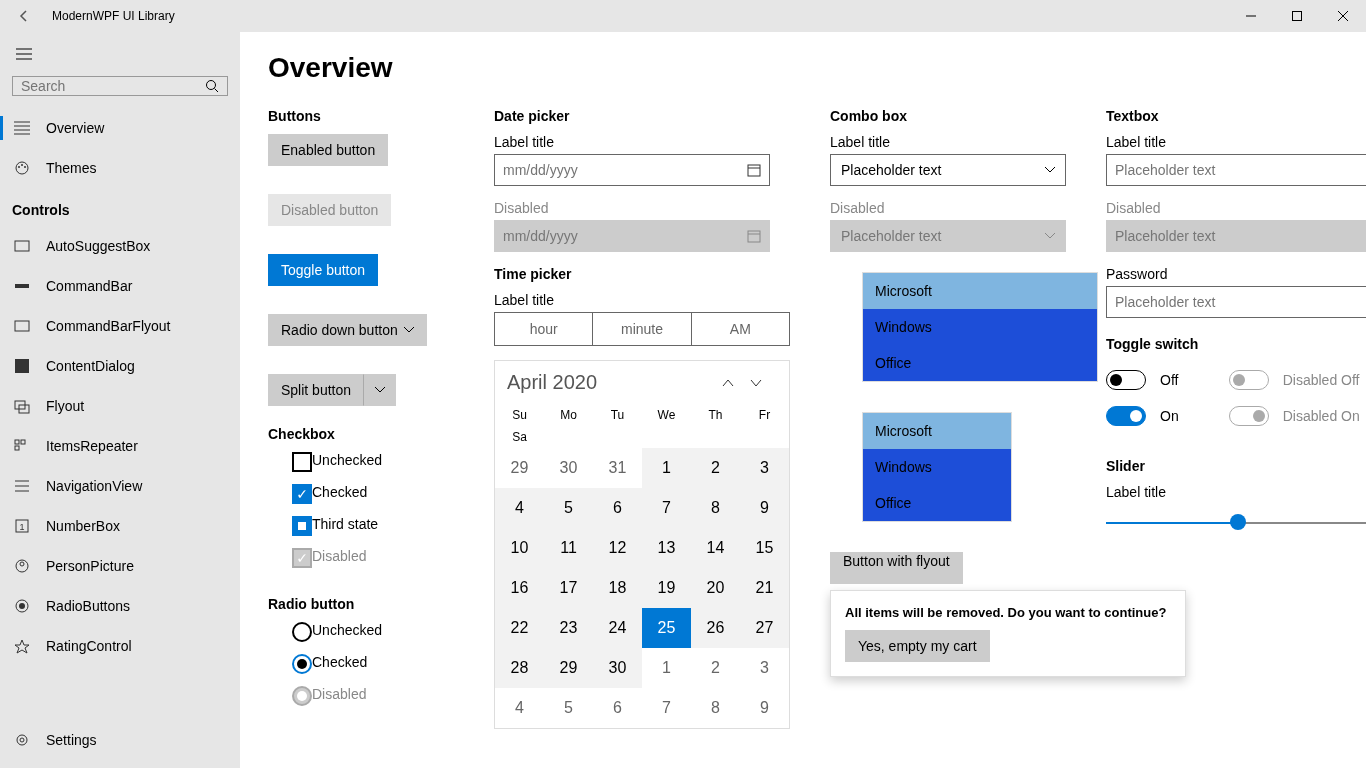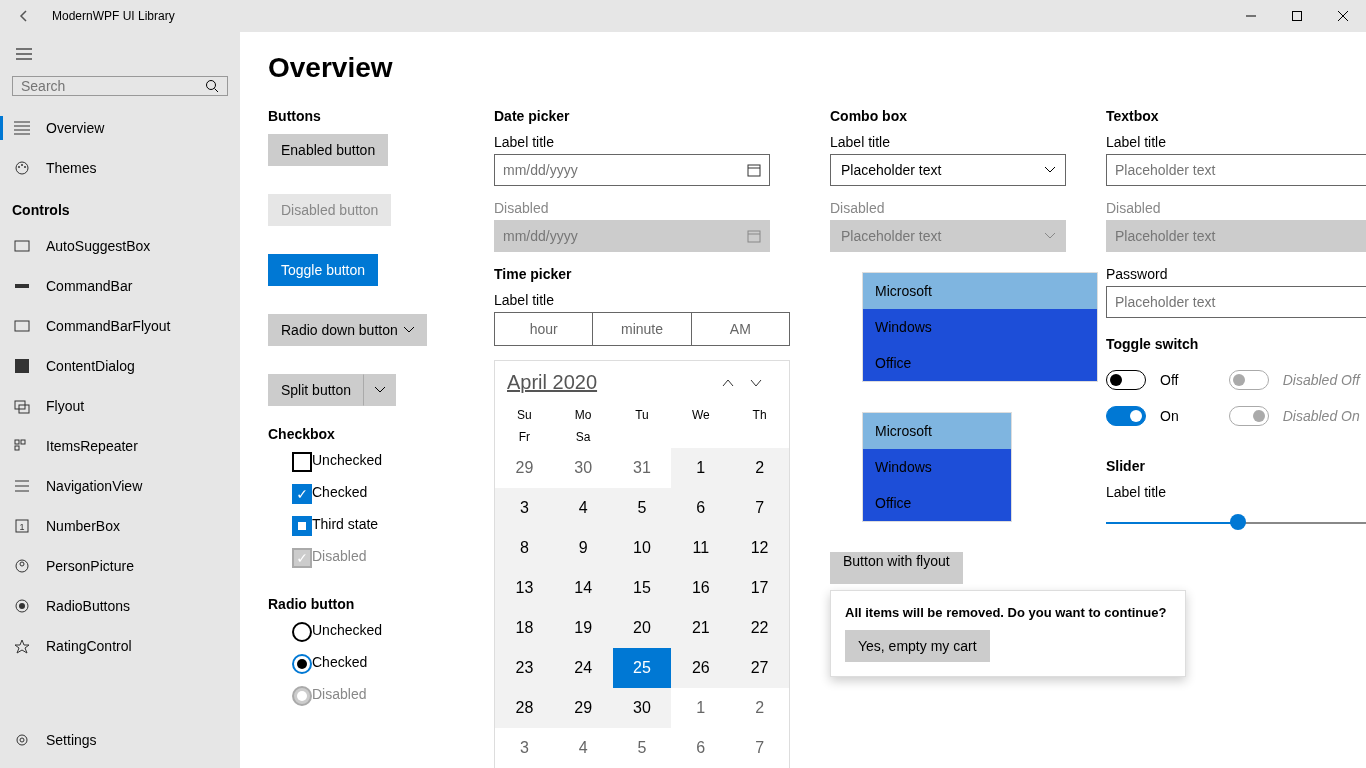--- a/index.html
+++ b/index.html
@@ -55,23 +55,23 @@
 .text-input.disabled { background:#ccc; border-color:#ccc;}
 .text-input.disabled input::placeholder { color:#777;}
 .field-block { margin-bottom:14px;}
 
 .timepicker { display:flex; border:1px solid #666; width:296px;}
 .timepicker div { flex:1; height:32px; display:flex; align-items:center; justify-content:center; color:#666; border-right:1px solid #666;}
 .timepicker div:last-child { border-right:none;}
 
 .calendar { width:296px; border:1px solid #ddd; margin-top:14px;}
 .cal-header { display:flex; align-items:center; padding: 10px 12px; font-size:20px; color:#555;}
-.cal-header .month { flex:1;text-decoration:underline;}
+.cal-header .month { flex:1;}
 .cal-header .arrow { width:28px; text-align:center;}
-.cal-grid { display:grid; grid-template-columns: repeat(5, 1fr);}
+.cal-grid { display:grid; grid-template-columns: repeat(6, 1fr);}
 .cal-dow { text-align:center; font-size:12px; padding:4px 0;}
 .cal-day { height:40px; display:flex; align-items:center; justify-content:center; font-size:16px; background:#f2f2f2;}
 .cal-day.other { background:#fff; color:#666;}
 .cal-day.sel { background:#0078d4; color:#fff;}
 
 .combo { width:236px; height:32px; border:1px solid #666; display:flex; align-items:center; padding:0 10px; background:#fff; justify-content:space-between;}
 .combo.disabled { background:#ccc; border-color:#ccc; color:#777;}
 .listbox { width:236px; border:1px solid #ddd; background:#1d4ed8;margin-left:32px;}
 .listbox .item { padding: 10px 12px;}
 .listbox .item.sel { background:#7fb5e0;}
@@ -83,21 +83,21 @@
 
 .textwide { width:264px;}
 .toggle-row { display:flex; align-items:center; gap:14px; height:36px;}
 .toggle { width:40px; height:20px; border:1px solid #000; border-radius:10px; position:relative; background:#fff;}
 .toggle .knob { width:12px; height:12px; border-radius:50%; background:#000; position:absolute; top:3px; left:3px;}
 .toggle.on { background:#0078d4; border-color:#0078d4;}
 .toggle.on .knob { background:#fff; left:auto; right:3px;}
 .toggle.disabled { border-color:#aaa;}
 .toggle.disabled .knob { background:#aaa;}
 .toggle-pair { display:flex; gap:50px;}
-.toggle-label.disabled { color:#888;font-style:italic;}
+.toggle-label.disabled { color:#888;}
 
 .slider { width:264px; position:relative; height:24px; margin-top:10px;}
 .slider .track { position:absolute; top:50%; left:0; right:0; height:2px; background:#888;}
 .slider .fill { position:absolute; top:50%; left:0; width:50%; height:2px; background:#0078d4;}
 .slider .thumb { position:absolute; top:50%; left:50%; width:16px; height:16px; border-radius:50%; background:#0078d4; transform:translate(-50%,-50%);}
 
 svg { display:block; }
 </style>
 </head>
 <body>

